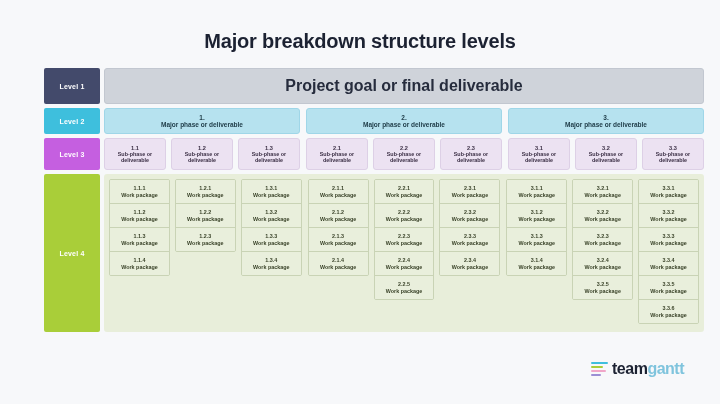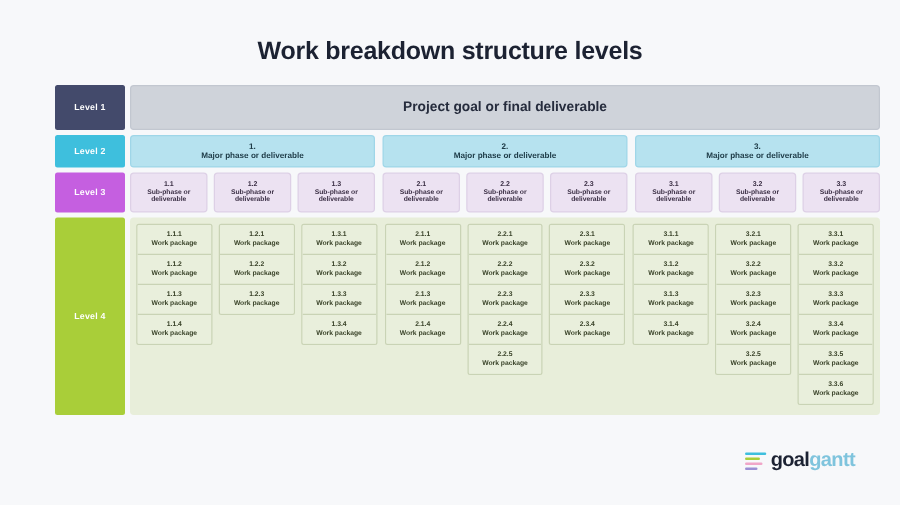--- a/index.html
+++ b/index.html
@@ -87,21 +87,21 @@
   .row-l1 .row-body {
     background: #cfd3da;
     border: 1px solid #c2c7d0;
     border-radius: 3px;
     height: 36px;
     display: flex;
     align-items: center;
     justify-content: center;
   }
   .l1-text {
-    font-size: 11px;
+    font-size: 16px;
     font-weight: bold;
     color: #262c3d;
   }
 
   
   .row-l2 .row-body {
     display: flex;
     gap: 6px;
     height: 26px;
   }
@@ -251,21 +251,21 @@
   }
   .logo-team { color: #1c2232; }
   .logo-gantt { color: #7fc4dd; text-align: center; }
 </style>
 </head>
 <body>
 
 <div class="canvas">
   <div class="frame-inner">
 
-    <div class="title">Work breakdown structure levels</div>
+    <div class="title">Major breakdown structure levels</div>
 
     <div class="wbs">
 
       <div class="row row-l1">
         <div class="level-badge badge-l1">Level 1</div>
         <div class="row-body">
           <span class="l1-text">Project goal or final deliverable</span>
         </div>
       </div>
 
@@ -526,18 +526,18 @@
     </div>
 
     <div class="logo">
       <div class="logo-bars">
         <span class="bar1"></span>
         <span class="bar2"></span>
         <span class="bar3"></span>
         <span class="bar4"></span>
       </div>
       <div class="logo-word">
-        <span class="logo-team">goal</span><span class="logo-gantt">gantt</span>
+        <span class="logo-team">team</span><span class="logo-gantt">gantt</span>
       </div>
     </div>
 
   </div>
 </div>
 
 </body></html>

